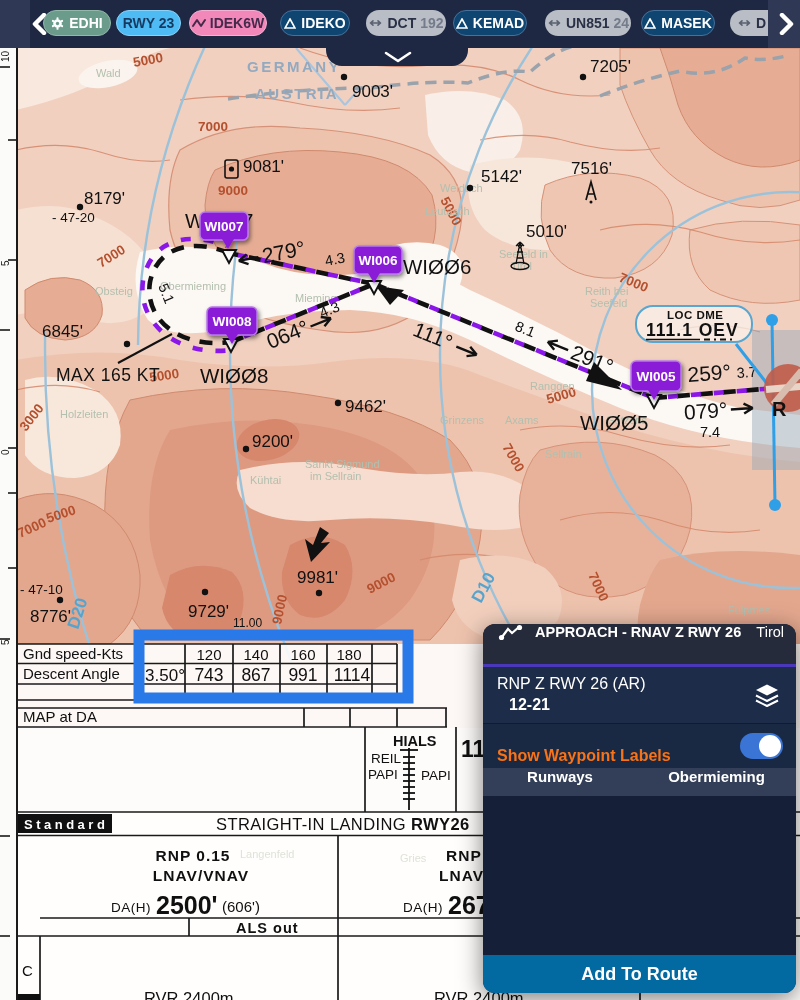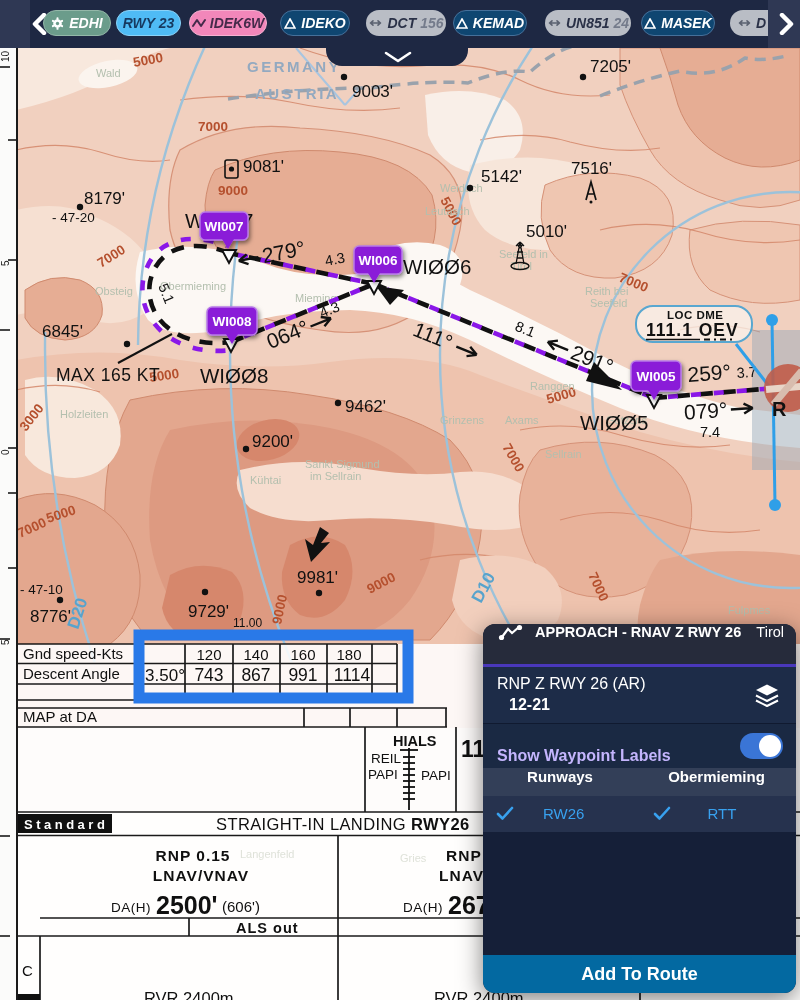--- a/index.html
+++ b/index.html
@@ -1,21 +1,21 @@
 <!DOCTYPE html>
 <html><head>
 <meta charset="utf-8">
 <style>
   html,body{margin:0;padding:0;}
   body{width:800px;height:1000px;overflow:hidden;position:relative;
        font-family:"Liberation Sans", sans-serif;background:#fff;}
   .abs{position:absolute;}
   .chip{position:absolute;top:10px;height:26px;border-radius:14px;
         display:flex;align-items:center;justify-content:center;
-        font-weight:bold;font-size:14px;box-sizing:border-box;font-style:italic;}
+        font-weight:bold;font-size:14px;box-sizing:border-box;}
 </style>
 </head>
 <body>
 
 <div class="abs" style="left:0;top:0;width:800px;height:1000px;">
 <svg width="800" height="1000" viewBox="0 0 800 1000">
 
 <rect x="16" y="48" width="784" height="952" fill="#f1d0bf"></rect>
 <g>
 
@@ -522,21 +522,21 @@
     <svg width="12" height="11" viewBox="0 0 12 11" style="margin-right:5px;">
         <polygon points="6,1 11,10 1,10" fill="none" stroke="#fff" stroke-width="1.6"></polygon>
       </svg>
     IDEKO
   </div>
 
   <div class="chip" style="left:366px;width:80px;background:#b9bdc5;color:#2a3147;">
     <svg width="15" height="8" viewBox="0 0 15 8" style="margin-right:4px;">
         <path d="M2.5 4 H12.5 M2.5 4 L5 1.8 M2.5 4 L5 6.2 M12.5 4 L10 1.8 M12.5 4 L10 6.2" stroke="#5a6170" stroke-width="1.6" fill="none" stroke-linecap="round"></path>
       </svg>
-    DCT&nbsp;<span style="color:#747b8b;font-weight:bold;">156</span>
+    DCT&nbsp;<span style="color:#747b8b;font-weight:bold;">192</span>
   </div>
 
   <div class="chip" style="left:453px;width:74px;background:#0f4671;border:1.5px solid #45709a;color:#fff;">
     <svg width="12" height="11" viewBox="0 0 12 11" style="margin-right:5px;">
         <polygon points="6,1 11,10 1,10" fill="none" stroke="#fff" stroke-width="1.6"></polygon>
       </svg>
     KEMAD
   </div>
 
   <div class="chip" style="left:545px;width:86px;background:#b9bdc5;color:#2a3147;align-items:center;">
@@ -597,40 +597,30 @@
     <svg width="26" height="24" viewBox="0 0 26 24" style="margin-left:auto;margin-right:16px;">
         <g fill="none" stroke="#fff" stroke-width="2" stroke-linejoin="round">
           <polygon points="13,1.5 24,7 13,12.5 2,7" fill="#fff" stroke="none"></polygon>
           <path d="M2 12.5 L13 18 L24 12.5"></path>
           <path d="M2 17.5 L13 23 L24 17.5"></path>
         </g>
       </svg>
   </div>
 
   <div style="height:44px;background:#1a2943;display:flex;align-items:center;flex:0 0 auto;border-top:1px solid #101a30;">
-    <div style="color:#c4b5fd;font-size:16px;font-weight:bold;margin-left:14px;margin-top:20px;">Show Waypoint Labels</div>
+    <div style="color:#f97316;font-size:16px;font-weight:bold;margin-left:14px;margin-top:20px;">Show Waypoint Labels</div>
     <div style="margin-left:auto;margin-right:13px;width:43px;height:26px;border-radius:13px;background:#3a75d6;position:relative;">
       <div style="position:absolute;right:2px;top:2px;width:22px;height:22px;border-radius:11px;background:#fff;"></div>
     </div>
   </div>
 
   <div style="height:28px;background:#333f58;display:flex;flex:0 0 auto;">
     <div style="width:154px;text-align:center;color:#fff;font-size:15px;font-weight:bold;">Runways</div>
     <div style="width:159px;text-align:center;color:#fff;font-size:15px;font-weight:bold;">Obermieming</div>
   </div>
 
-  <div style="height:36px;background:#26324e;display:flex;align-items:center;flex:0 0 auto;">
-    <svg width="18" height="15" viewBox="0 0 18 15" style="margin-left:13px;">
-        <path d="M2 8 L6.5 12.5 L16 2" stroke="#38a1ef" stroke-width="2.6" fill="none" stroke-linecap="round" stroke-linejoin="round"></path>
-      </svg>
-    <div style="color:#38a1ef;font-size:15px;margin-left:29px;">RW26</div>
-    <svg width="18" height="15" viewBox="0 0 18 15" style="margin-left:69px;">
-        <path d="M2 8 L6.5 12.5 L16 2" stroke="#38a1ef" stroke-width="2.6" fill="none" stroke-linecap="round" stroke-linejoin="round"></path>
-      </svg>
-    <div style="color:#38a1ef;font-size:15px;margin-left:36px;">RTT</div>
-  </div>
 
   <div style="flex:1 1 auto;background:#151f38;"></div>
 
   <div style="height:38px;background:#0369a1;display:flex;align-items:center;justify-content:center;flex:0 0 auto;">
     <div style="color:#fff;font-size:18px;font-weight:bold;">Add To Route</div>
   </div>
 </div>
 
 </body></html>

